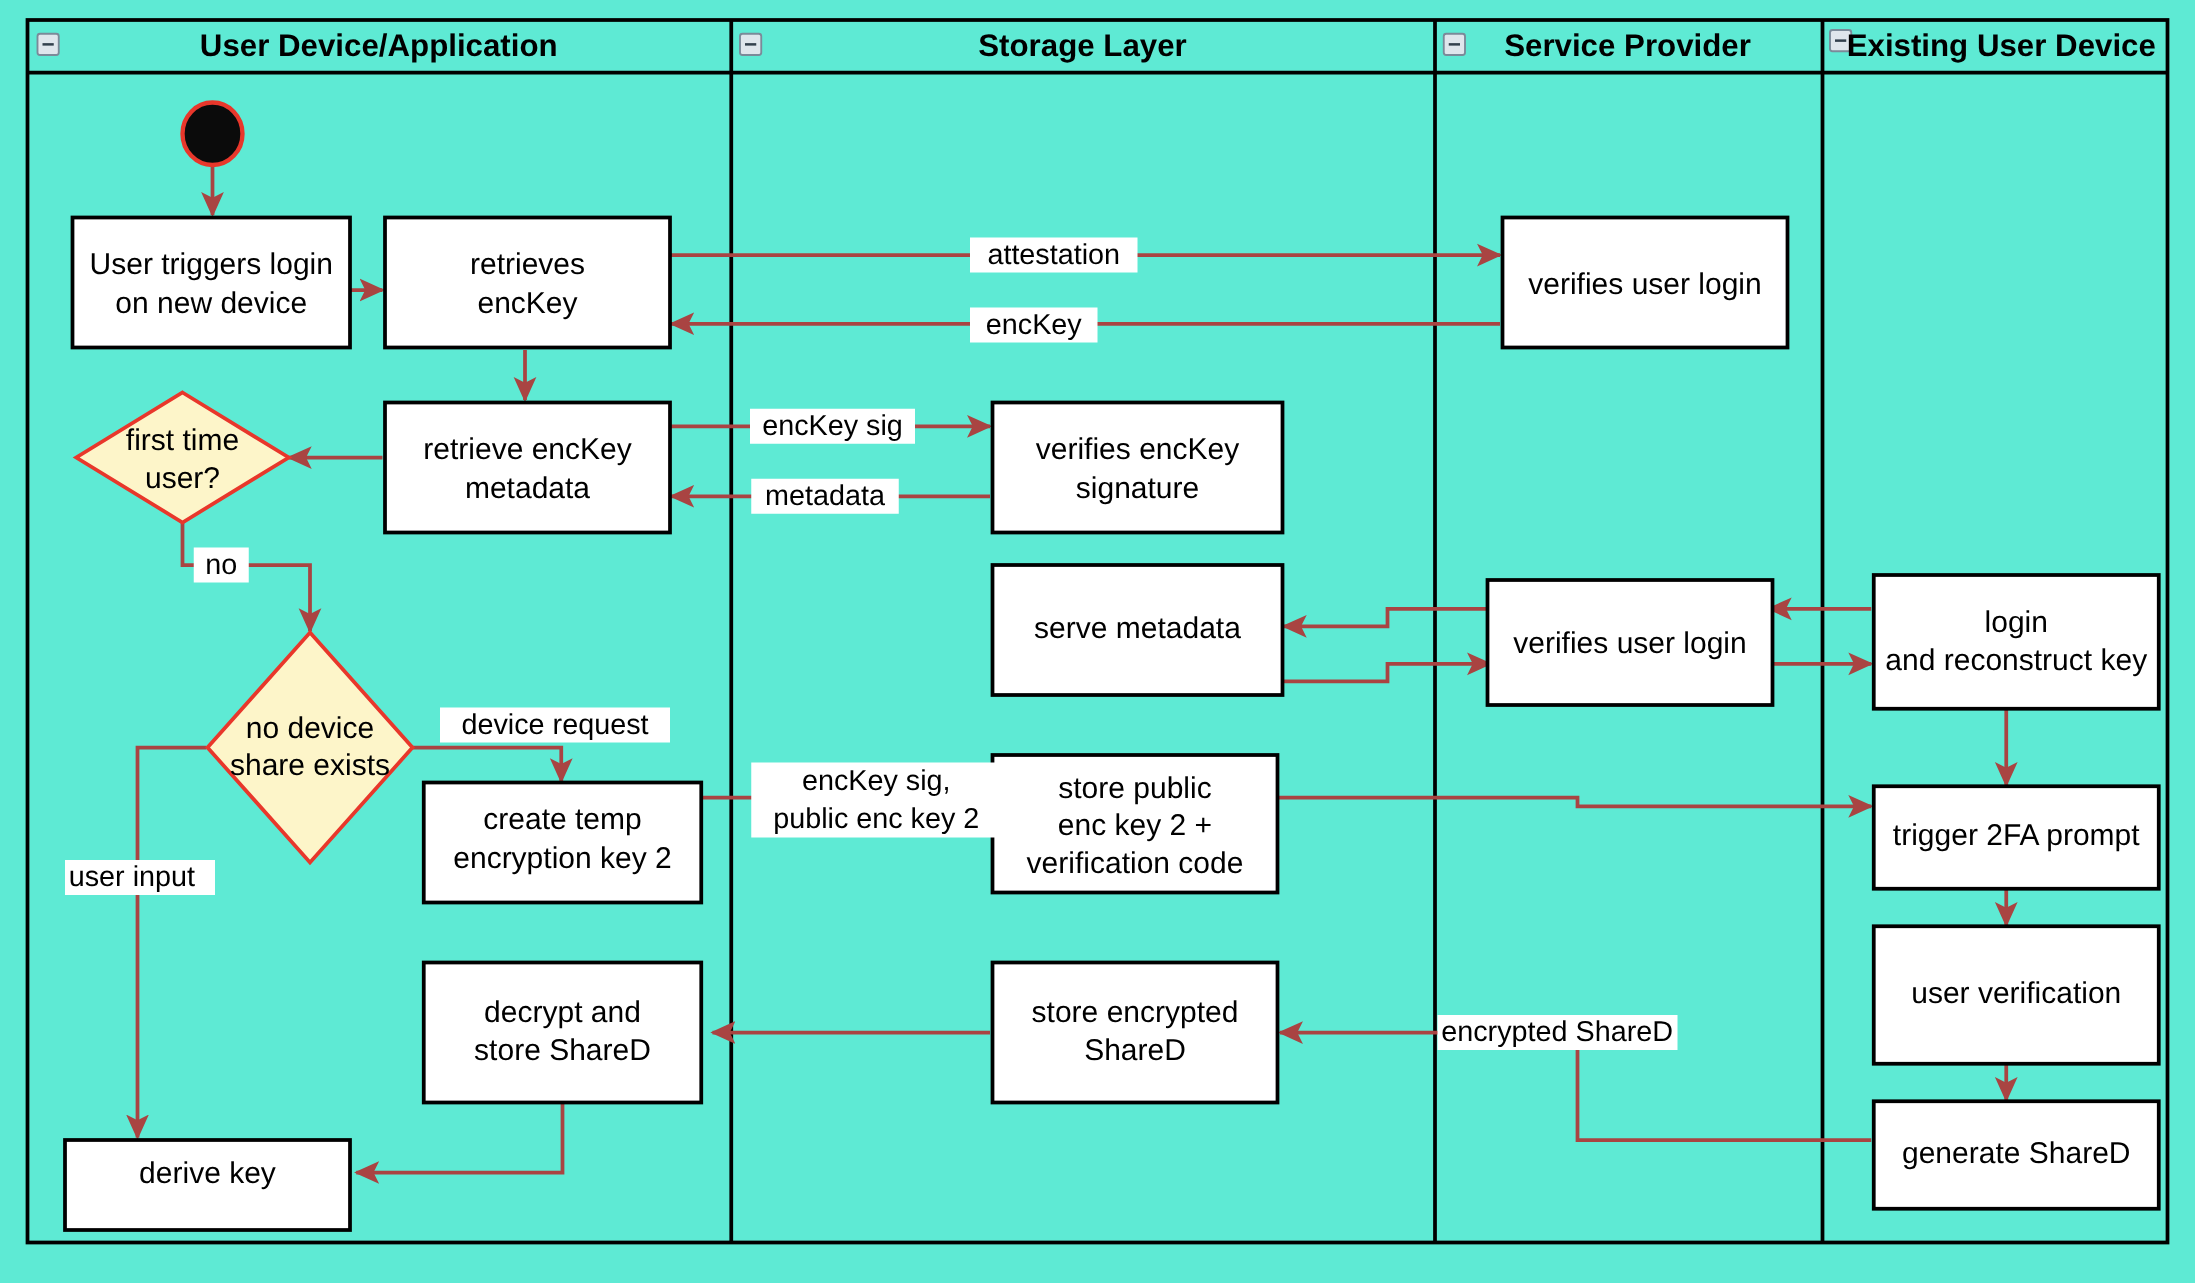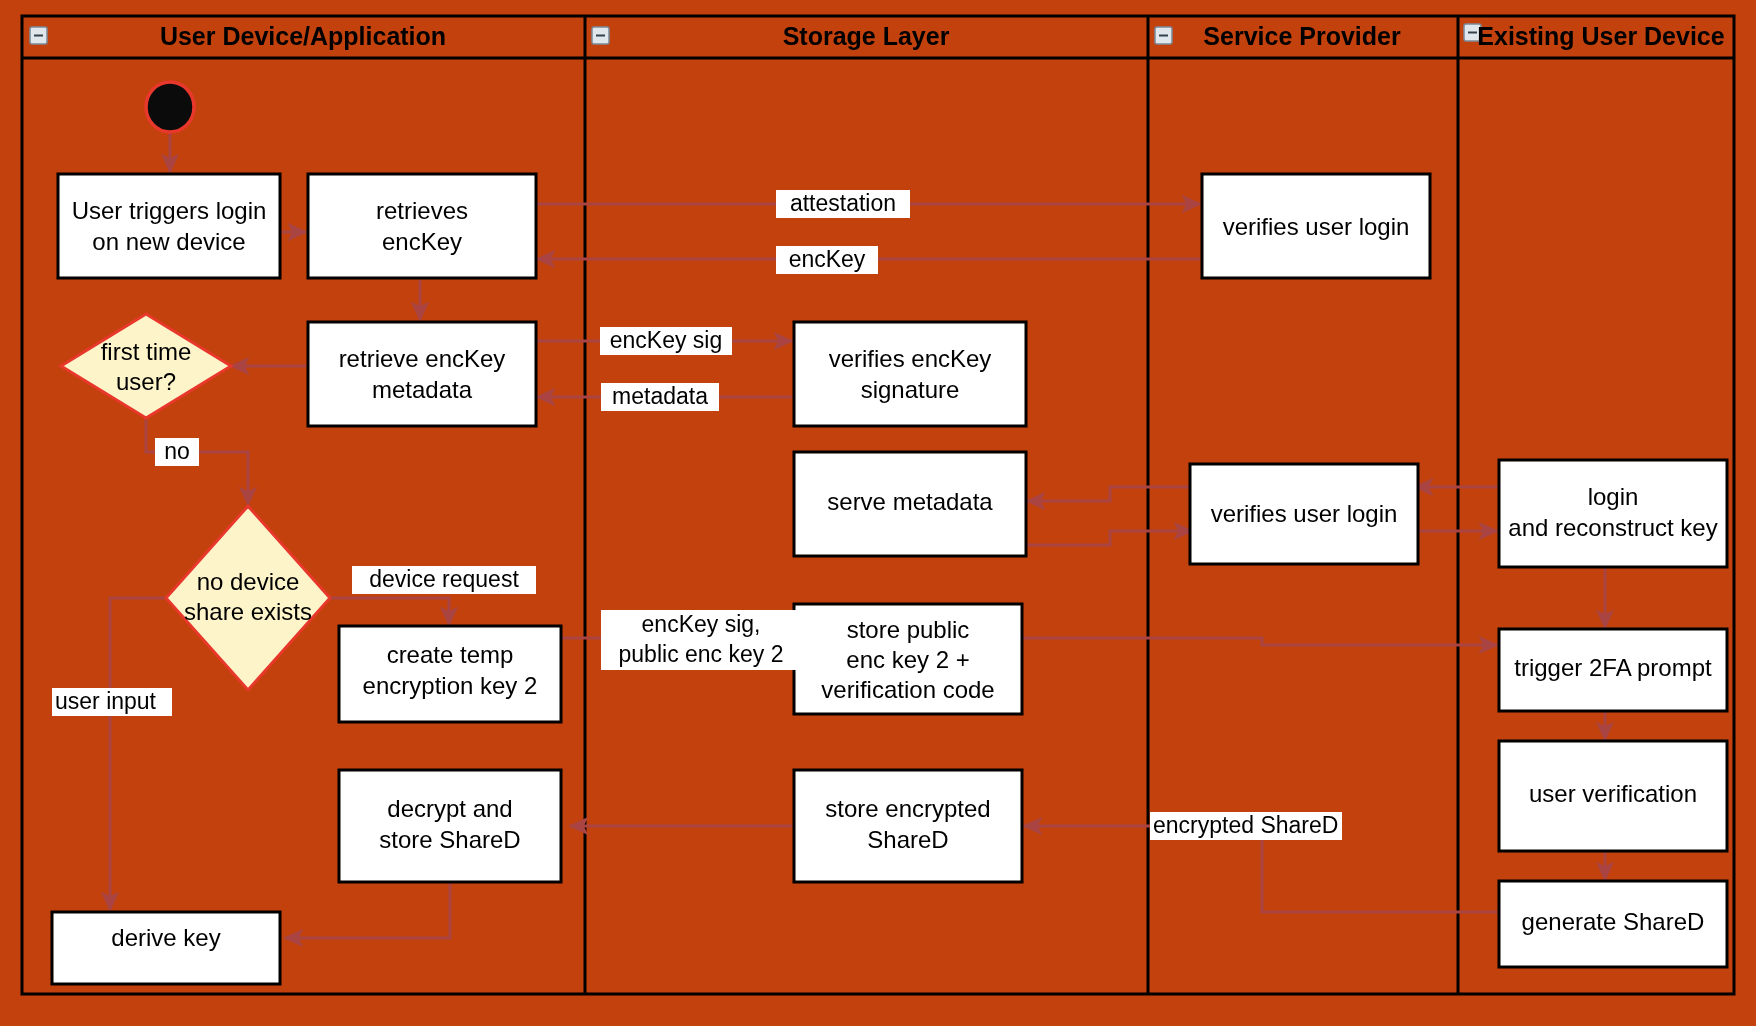--- a/index.html
+++ b/index.html
@@ -7,21 +7,21 @@
     padding: 0;
     background: #ffffff;
   }
   body {
     font-family: "Liberation Sans", sans-serif;
   }
   #canvas {
     position: relative;
     width: 1756px;
     height: 1026px;
-    background: #c2410c;
+    background: #5eead4;
     overflow: hidden;
   }
   svg.layer {
     position: absolute;
     left: 0;
     top: 0;
     width: 1756px;
     height: 1026px;
   }
   .lane-title {

